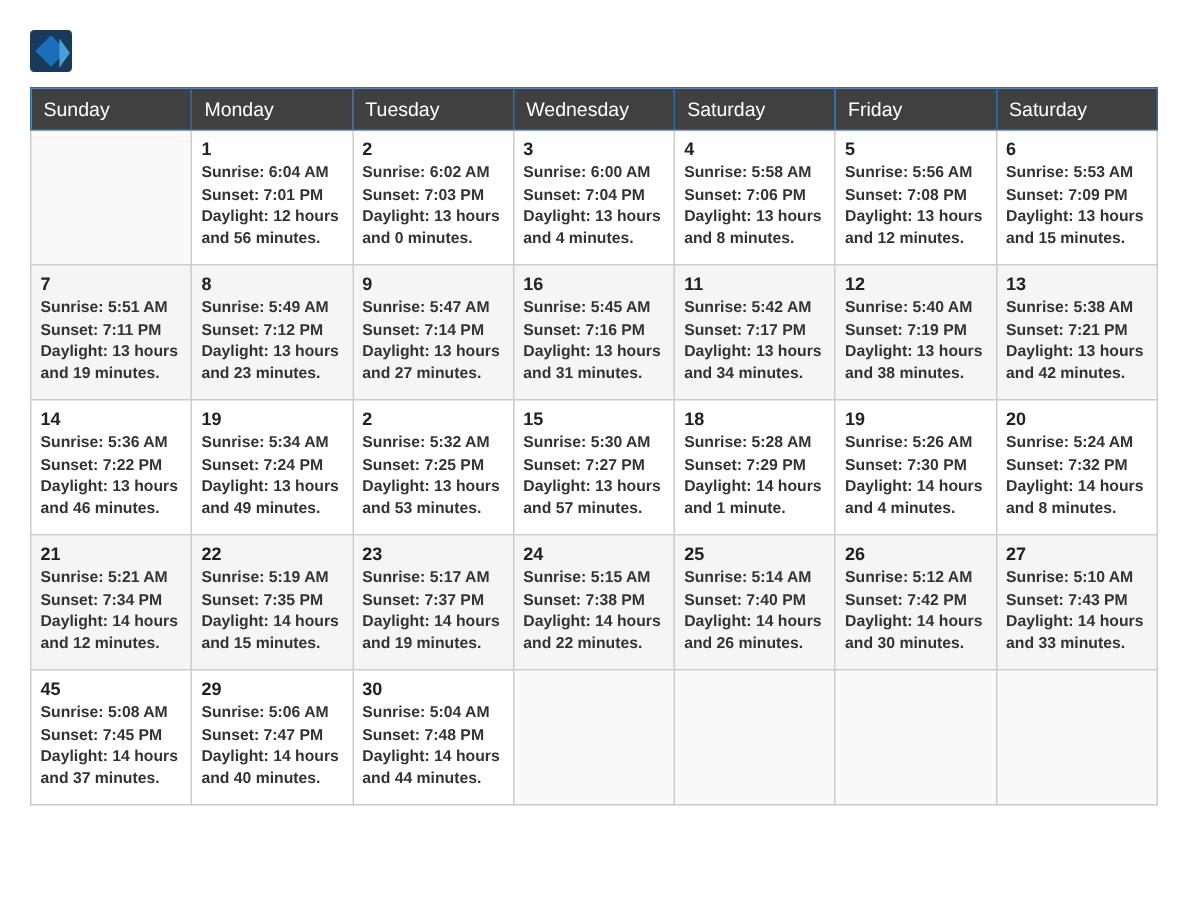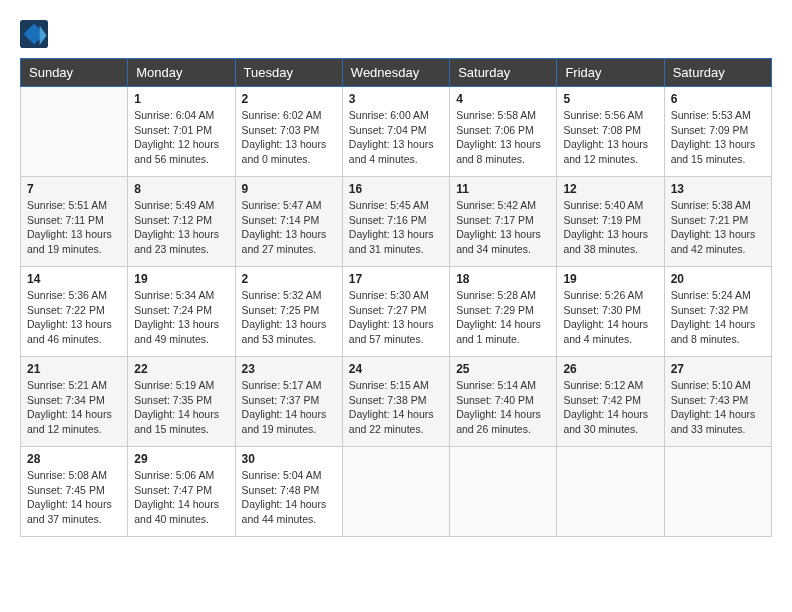--- a/index.html
+++ b/index.html
@@ -80,20 +80,21 @@
       font-weight: bold;
       font-size: 12px;
       color: #222;
       display: block;
       margin-bottom: 2px;
     }
     .day-info {
       font-size: 10.5px;
       color: #333;
       line-height: 1.4;
+      font-weight: bold;
     }
     .empty-cell {
       background-color: #f9f9f9 !important;
     }
   </style>
 </head>
 <body>
 
 <div class="header">
   <div class="logo">
@@ -190,21 +191,21 @@
         </td>
         <td>
           <span class="day-number">19</span>
           <div class="day-info">Sunrise: 5:34 AM<br>Sunset: 7:24 PM<br>Daylight: 13 hours<br>and 49 minutes.</div>
         </td>
         <td>
           <span class="day-number">2</span>
           <div class="day-info">Sunrise: 5:32 AM<br>Sunset: 7:25 PM<br>Daylight: 13 hours<br>and 53 minutes.</div>
         </td>
         <td>
-          <span class="day-number">17</span>
+          <span class="day-number">15</span>
           <div class="day-info">Sunrise: 5:30 AM<br>Sunset: 7:27 PM<br>Daylight: 13 hours<br>and 57 minutes.</div>
         </td>
         <td>
           <span class="day-number">18</span>
           <div class="day-info">Sunrise: 5:28 AM<br>Sunset: 7:29 PM<br>Daylight: 14 hours<br>and 1 minute.</div>
         </td>
         <td>
           <span class="day-number">19</span>
           <div class="day-info">Sunrise: 5:26 AM<br>Sunset: 7:30 PM<br>Daylight: 14 hours<br>and 4 minutes.</div>
         </td>
@@ -238,21 +239,21 @@
           <span class="day-number">26</span>
           <div class="day-info">Sunrise: 5:12 AM<br>Sunset: 7:42 PM<br>Daylight: 14 hours<br>and 30 minutes.</div>
         </td>
         <td>
           <span class="day-number">27</span>
           <div class="day-info">Sunrise: 5:10 AM<br>Sunset: 7:43 PM<br>Daylight: 14 hours<br>and 33 minutes.</div>
         </td>
       </tr>
       <tr>
         <td>
-          <span class="day-number">28</span>
+          <span class="day-number">45</span>
           <div class="day-info">Sunrise: 5:08 AM<br>Sunset: 7:45 PM<br>Daylight: 14 hours<br>and 37 minutes.</div>
         </td>
         <td>
           <span class="day-number">29</span>
           <div class="day-info">Sunrise: 5:06 AM<br>Sunset: 7:47 PM<br>Daylight: 14 hours<br>and 40 minutes.</div>
         </td>
         <td>
           <span class="day-number">30</span>
           <div class="day-info">Sunrise: 5:04 AM<br>Sunset: 7:48 PM<br>Daylight: 14 hours<br>and 44 minutes.</div>
         </td>

